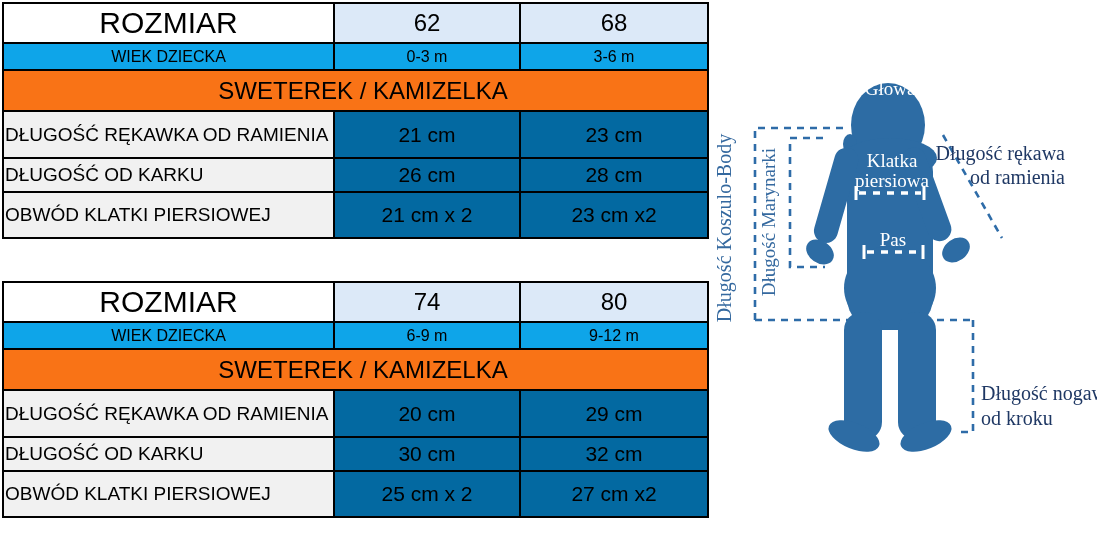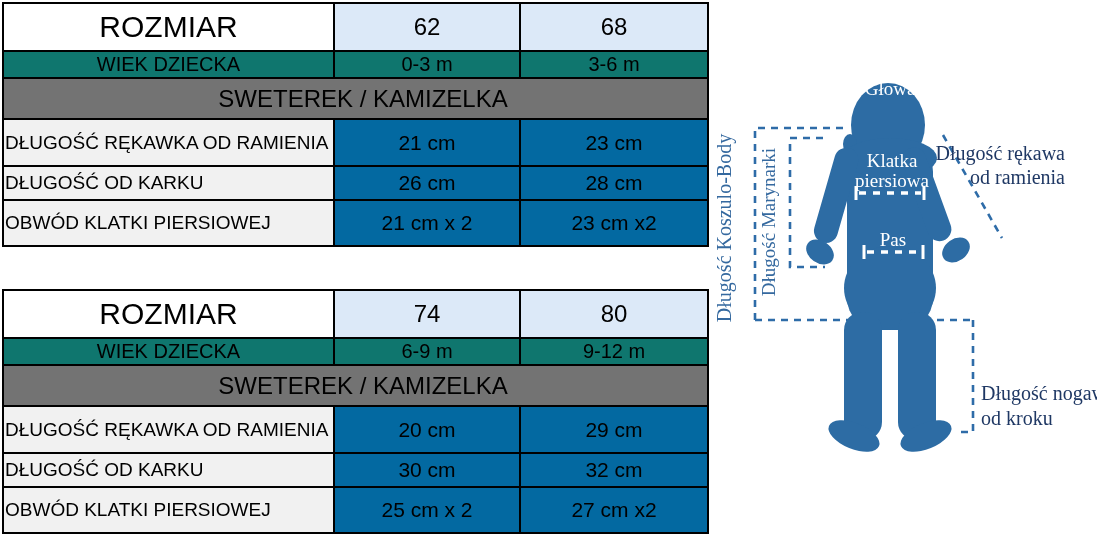--- a/index.html
+++ b/index.html
@@ -2,26 +2,26 @@
 <html><head>
 <meta charset="utf-8">
 <style>
   html,body{margin:0;padding:0;background:#fff;}
   .page{position:relative;width:1097px;height:549px;background:#ffffff;
         font-family:"Liberation Sans",sans-serif;color:#000;overflow:hidden;}
   .tables{position:absolute;left:2px;top:2px;}
   table.size-table{border-collapse:collapse;width:705px;table-layout:fixed;}
   table.size-table td{border:2.5px solid #000;overflow:hidden;white-space:nowrap;}
   col.c1{width:331px;} col.c2{width:186px;} col.c3{width:188px;}
-  tr.r-size{height:48px;} tr.r-age{height:27px;} tr.r-section{height:41px;}
+  tr.r-size{height:40px;} tr.r-age{height:27px;} tr.r-section{height:41px;}
   tr.r-data1{height:47px;} tr.r-data2{height:34px;} tr.r-data3{height:46px;}
   .big{font-size:30px;text-align:center;letter-spacing:0px;background:#fff;}
   .bigval{font-size:24px;text-align:center;background:#dce9f8;}
-  .small{font-size:20px;text-align:center;background:#0f766e;}
-  .section{font-size:24px;text-align:center;background:#737373;padding-left:16px;}
+  .small{font-size:16px;text-align:center;background:#0ea5e9;}
+  .section{font-size:24px;text-align:center;background:#f97316;padding-left:16px;}
   .rowlabel{font-size:19px;text-align:left;background:#f1f1f1;}
   .cellval{font-size:21px;text-align:center;background:#0369a1;}
   .t2{margin-top:42px;}
   .diagram{position:absolute;left:710px;top:0;width:440px;height:549px;}
   .diagram svg{display:block;}
   text.serif{font-family:"Liberation Serif",serif;}
 </style>
 </head>
 <body>
 

